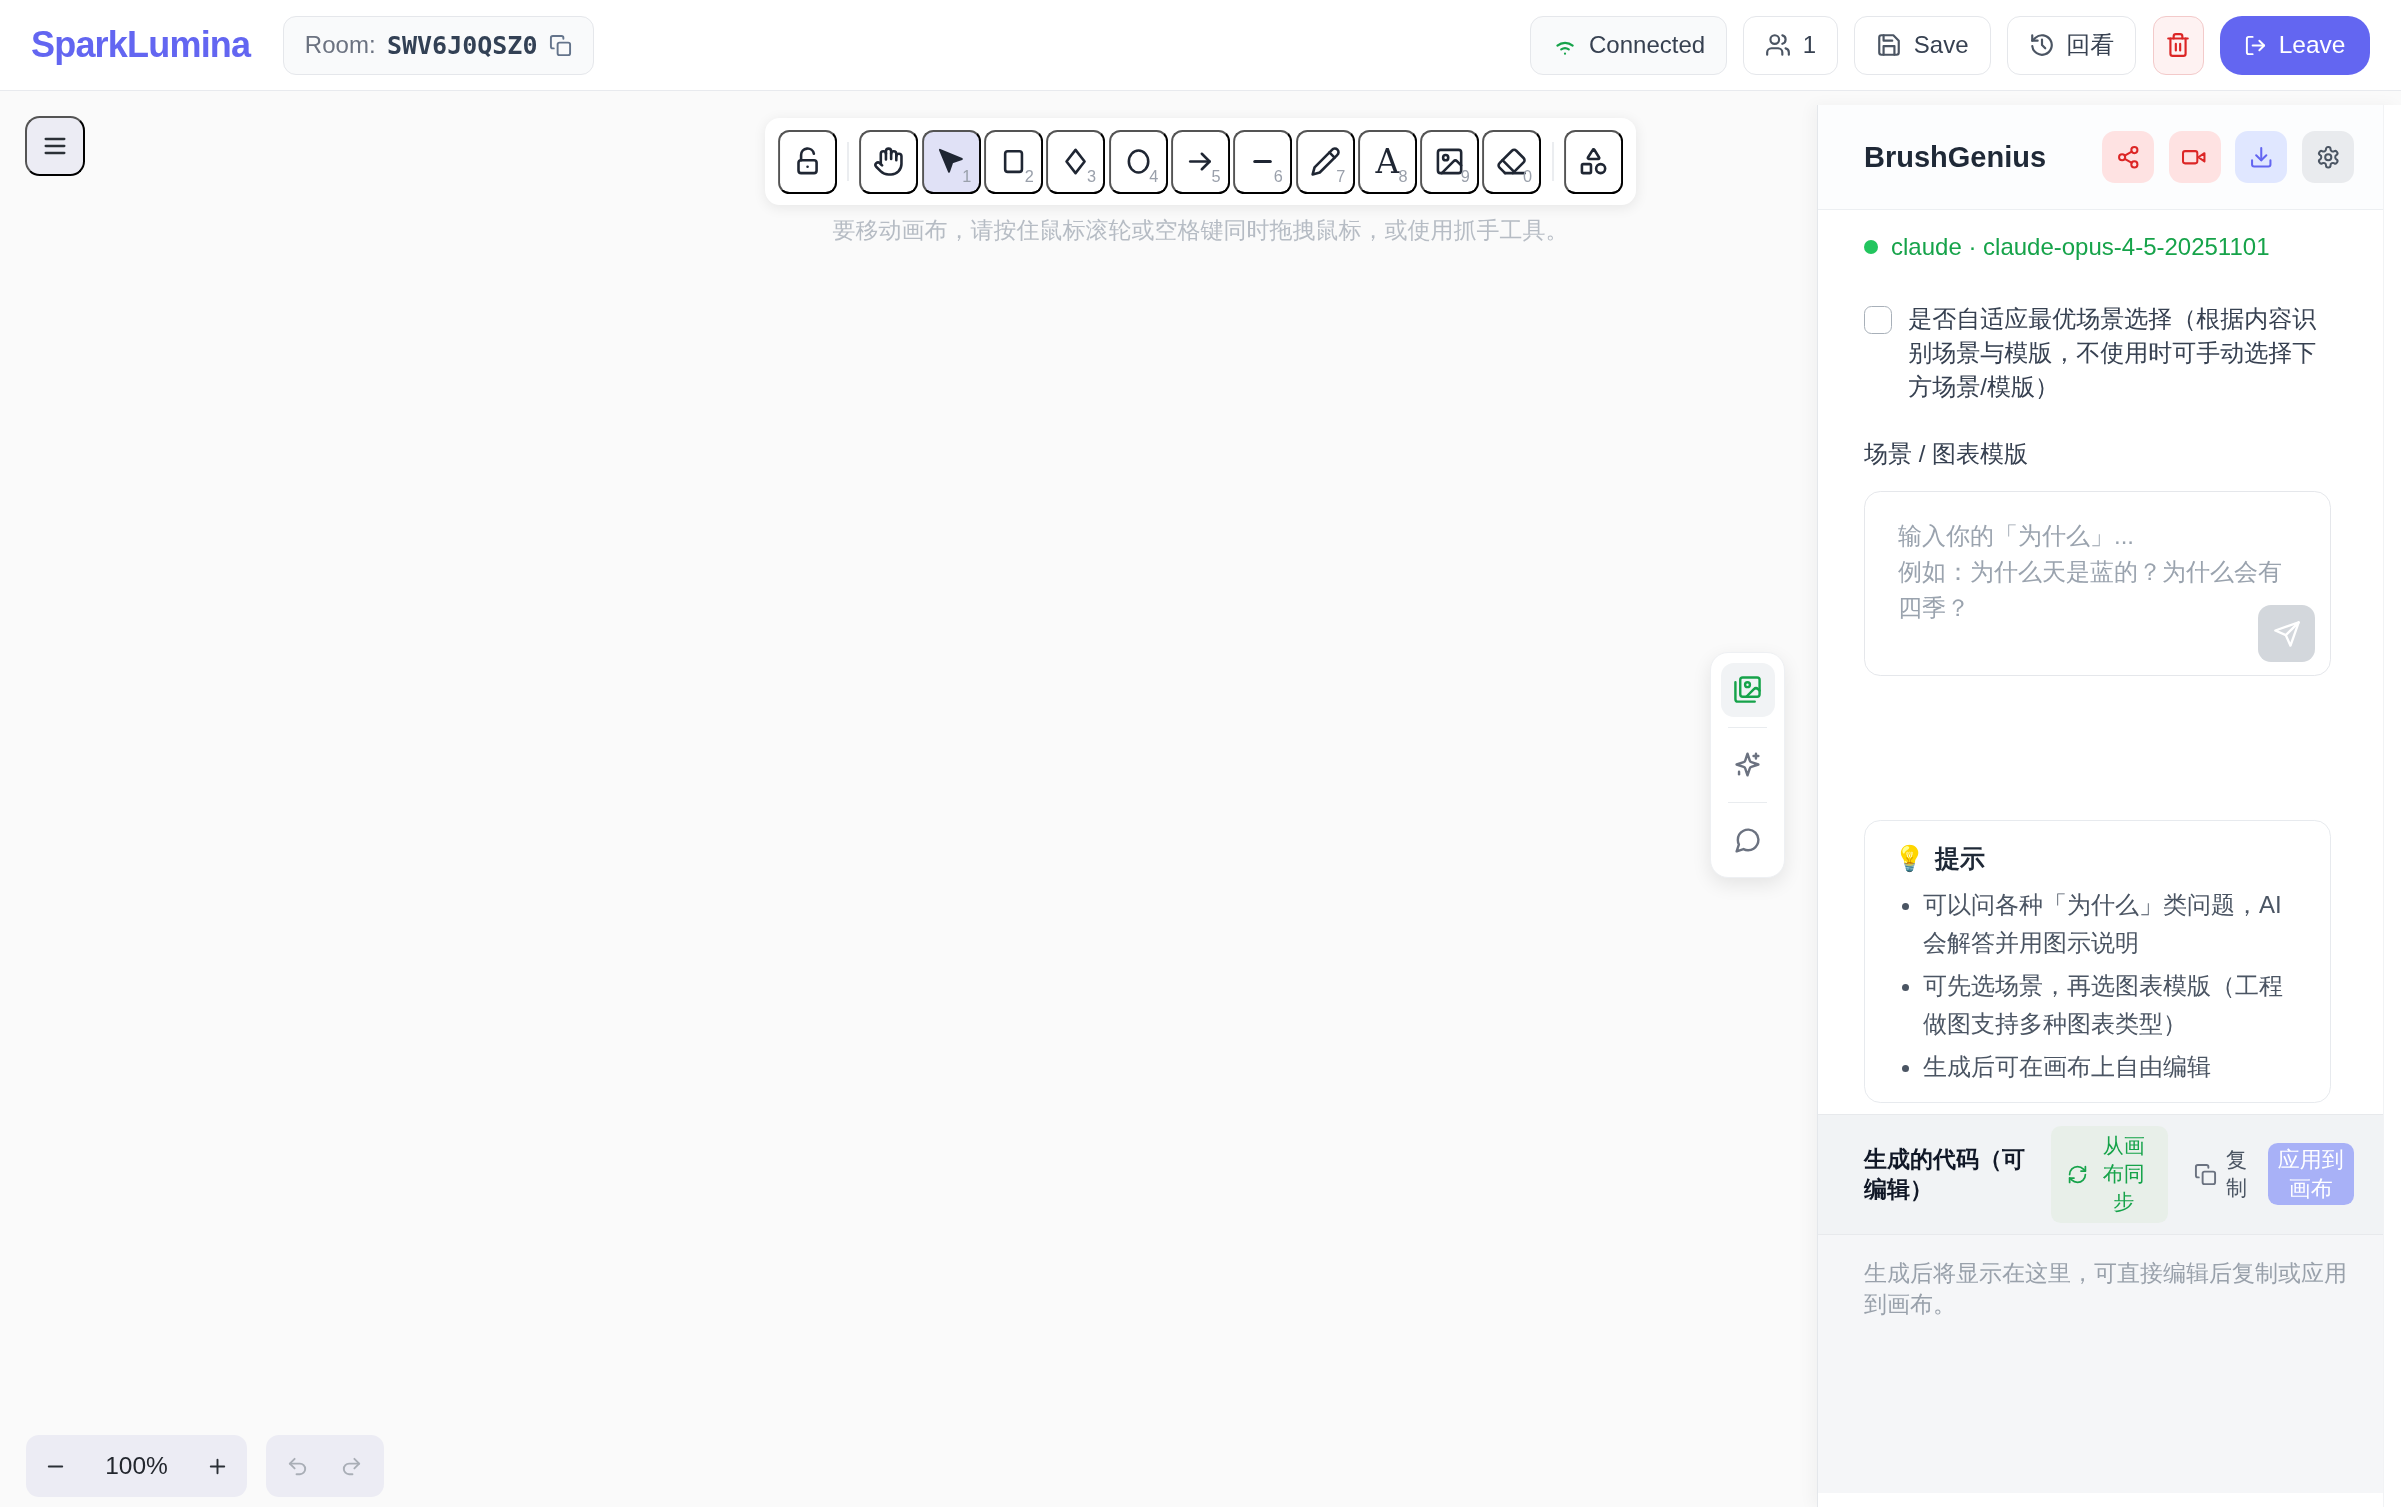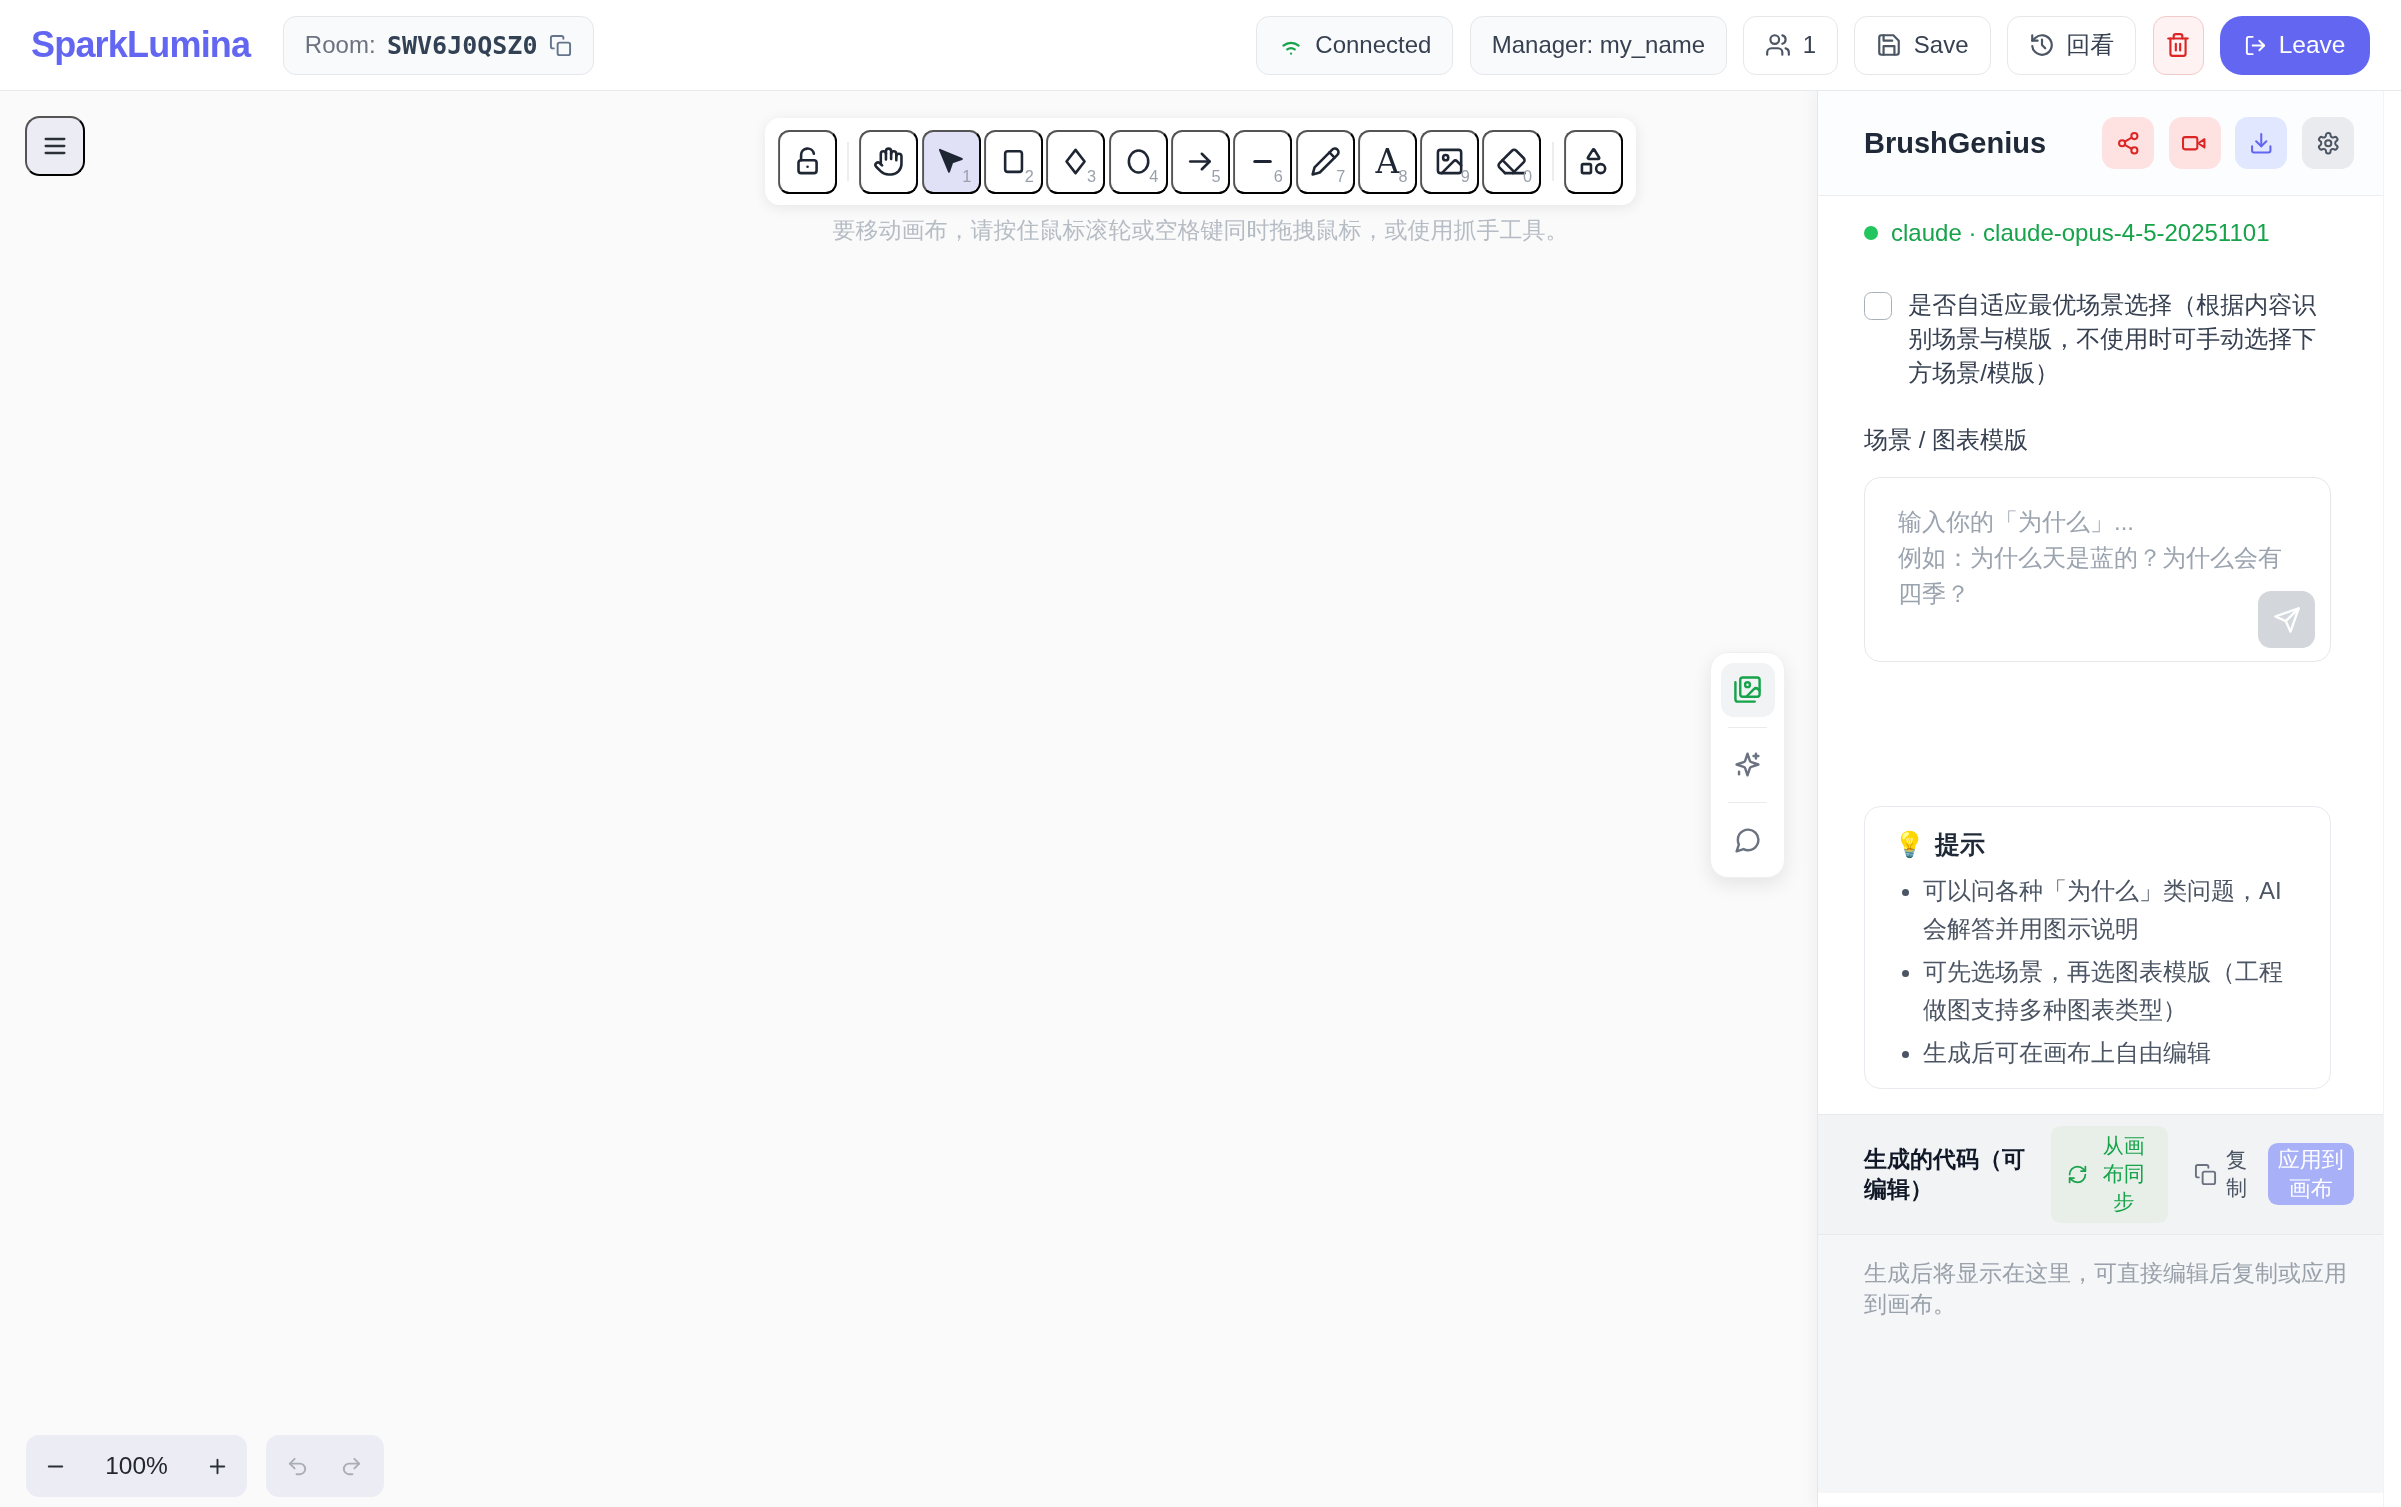--- a/index.html
+++ b/index.html
@@ -78,21 +78,21 @@
   .island .ibtn {
     width:59px; height:62px; display:flex; align-items:center; justify-content:center;
     color:#2b3036; background:none; border:none;
   }
   .island .ibtn svg { width:23px; height:23px; }
   .zoom-val { width:103px; text-align:center; font-size:24.5px; color:#23272e; }
   .hist-island .ibtn { width:54px; color:#a9aeb6; }
 
   
   .panel {
-    position:absolute; top:91px; right:0; bottom:0; width:584px;
+    position:absolute; top:105px; right:0; bottom:0; width:584px;
     background:#fff; border-left:0.8px solid #e4e7eb;
     box-shadow:-4.9px 0 14.7px rgba(0,0,0,.04);
     display:flex; flex-direction:column; z-index:30;margin-left:25px;
   }
   .panel-gutter {
     position:absolute; top:0; right:0; bottom:0; width:18px;
     background:#fff; border-left:0.8px solid #f2f3f5;
   }
   .panel-inner { position:absolute; top:0; left:0; right:18px; bottom:0; display:flex; flex-direction:column; }
 
@@ -439,23 +439,20 @@
 
     <div class="spacer"></div>
 
     <div class="pill gray">
       <svg class="icon-sm wifi" viewBox="0 0 32 32" width="26" height="26">
           <use href="#i-wifi"></use>
         </svg>
       <span>Connected</span>
     </div>
 
-    <div class="pill gray">
-      <span>Manager: my_name</span>
-    </div>
 
     <div class="pill">
       <svg class="icon-sm" style="color:#4b5563" viewBox="0 0 32 32" width="26" height="26">
           <use href="#i-users"></use>
         </svg>
       <span>1</span>
     </div>
 
     <button class="pill">
       <svg class="icon-sm" style="color:#4b5563" viewBox="0 0 32 32" width="26" height="26">

